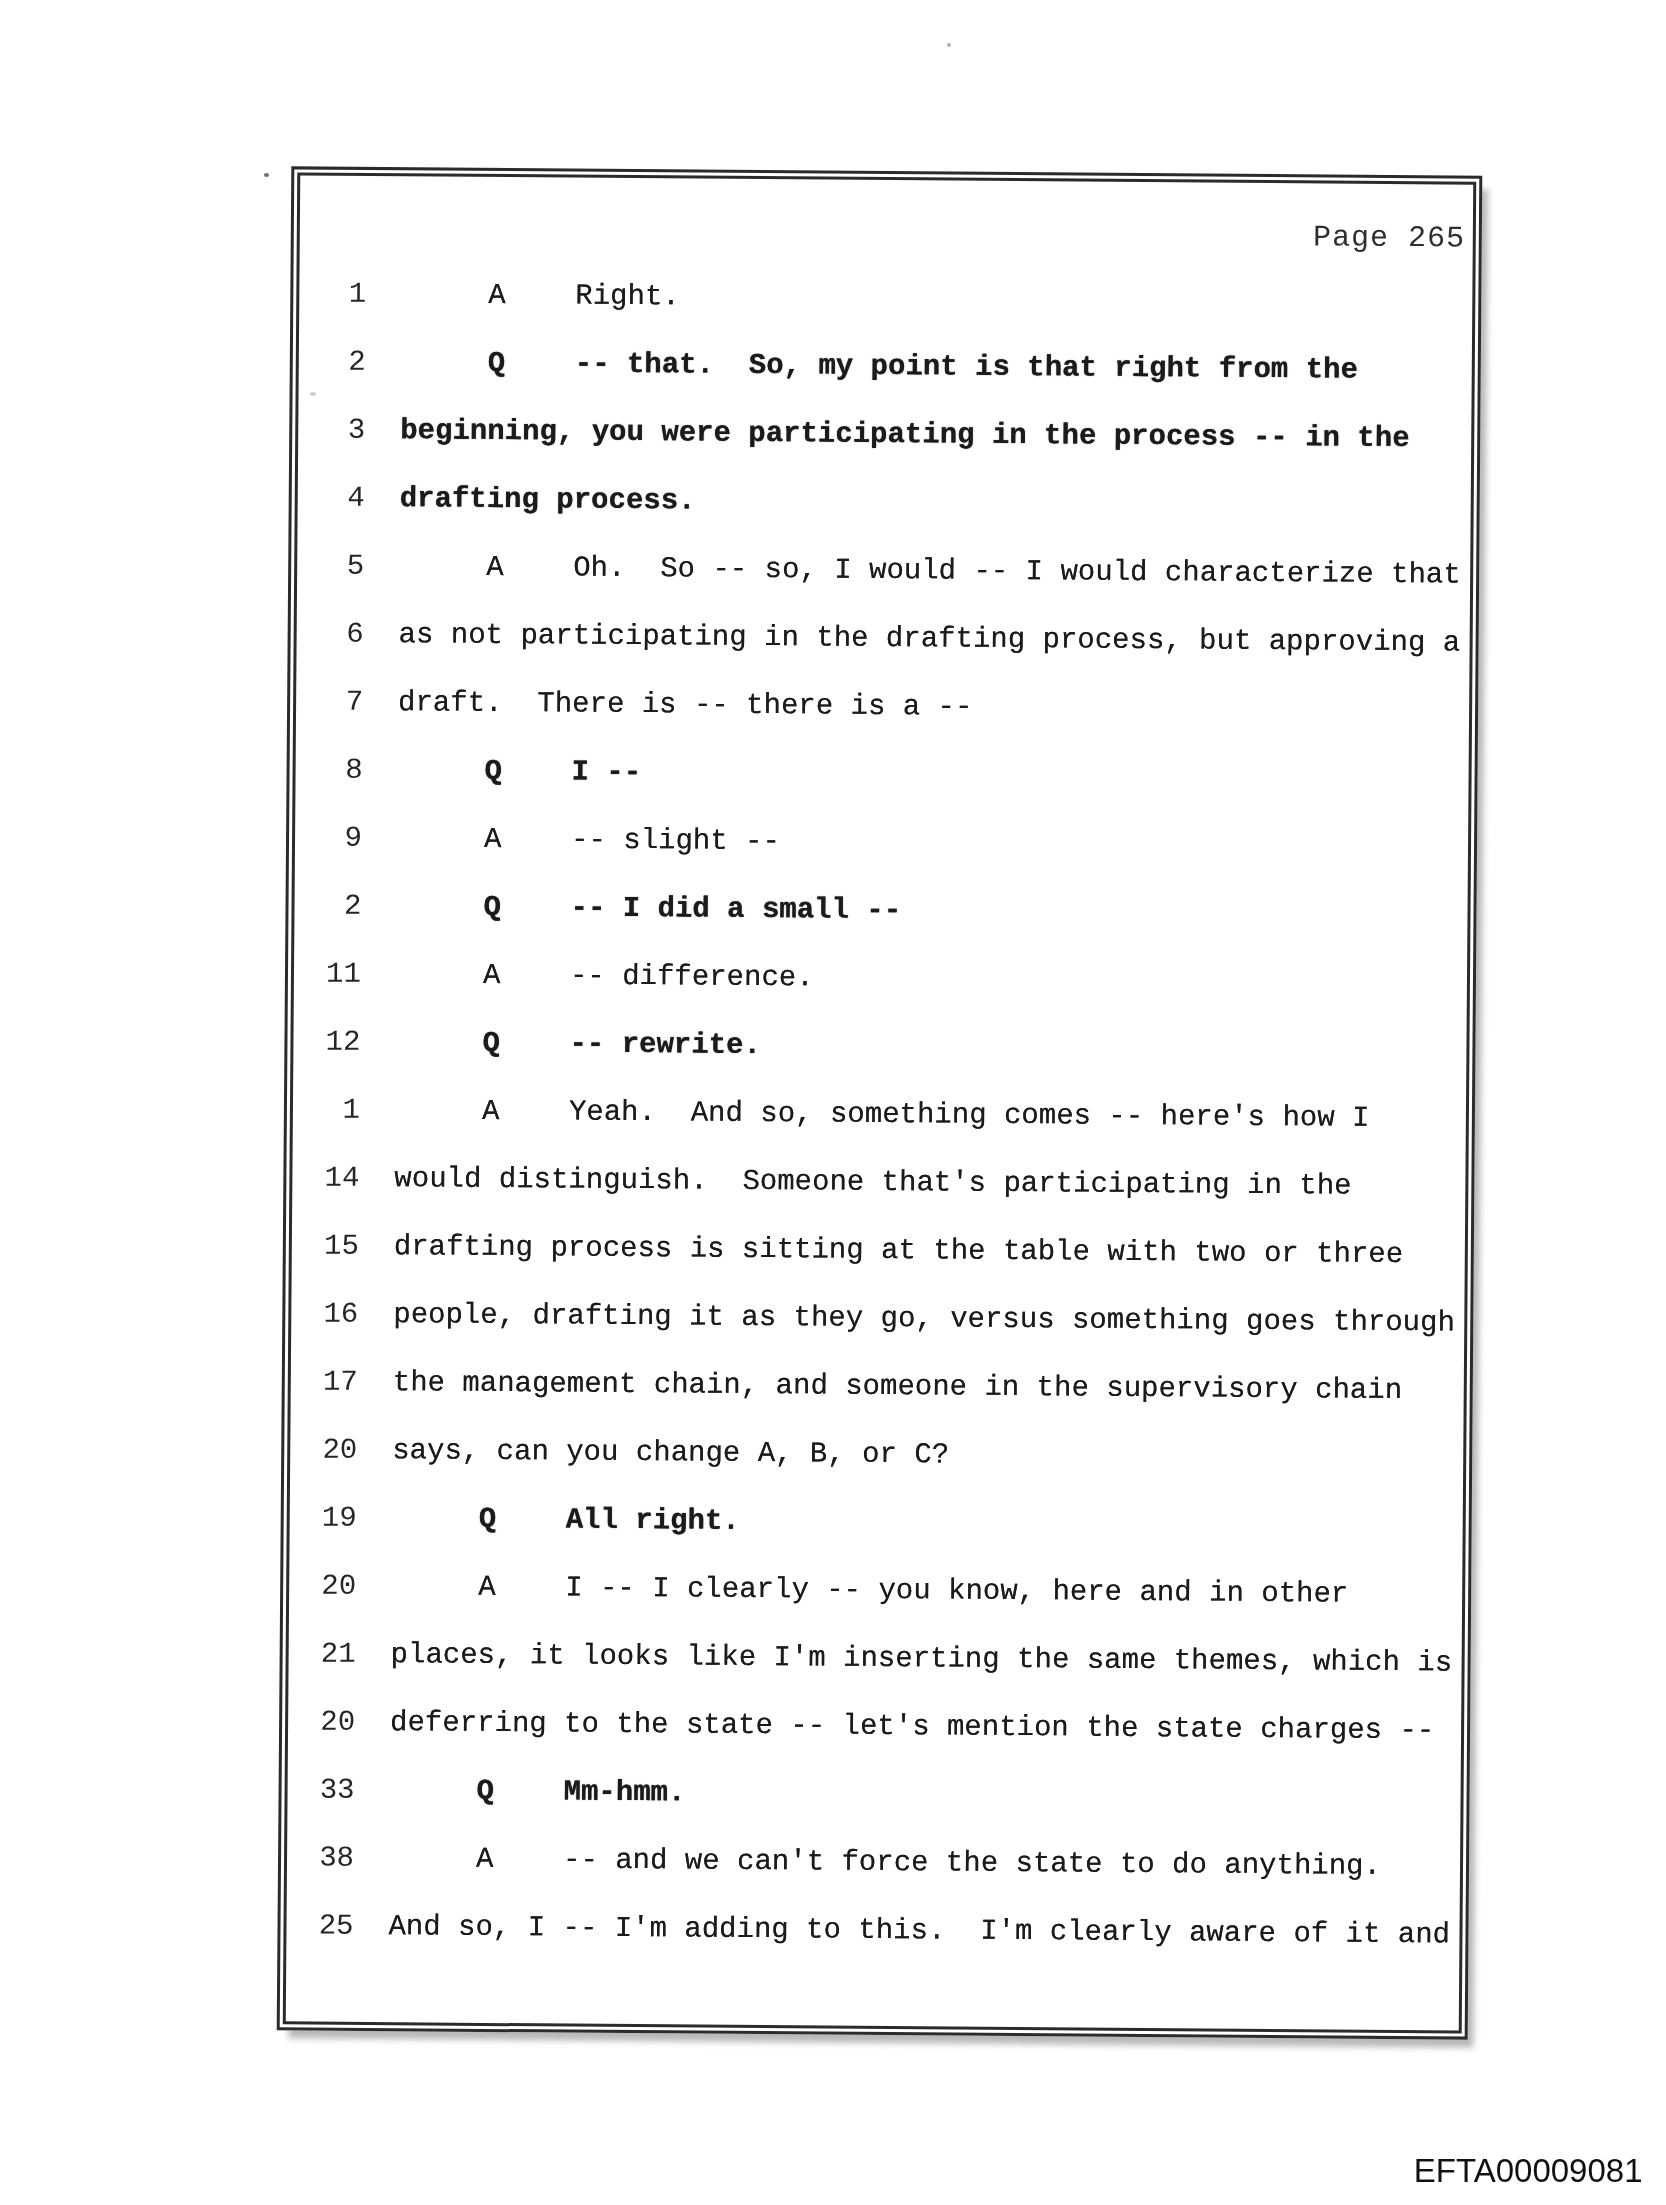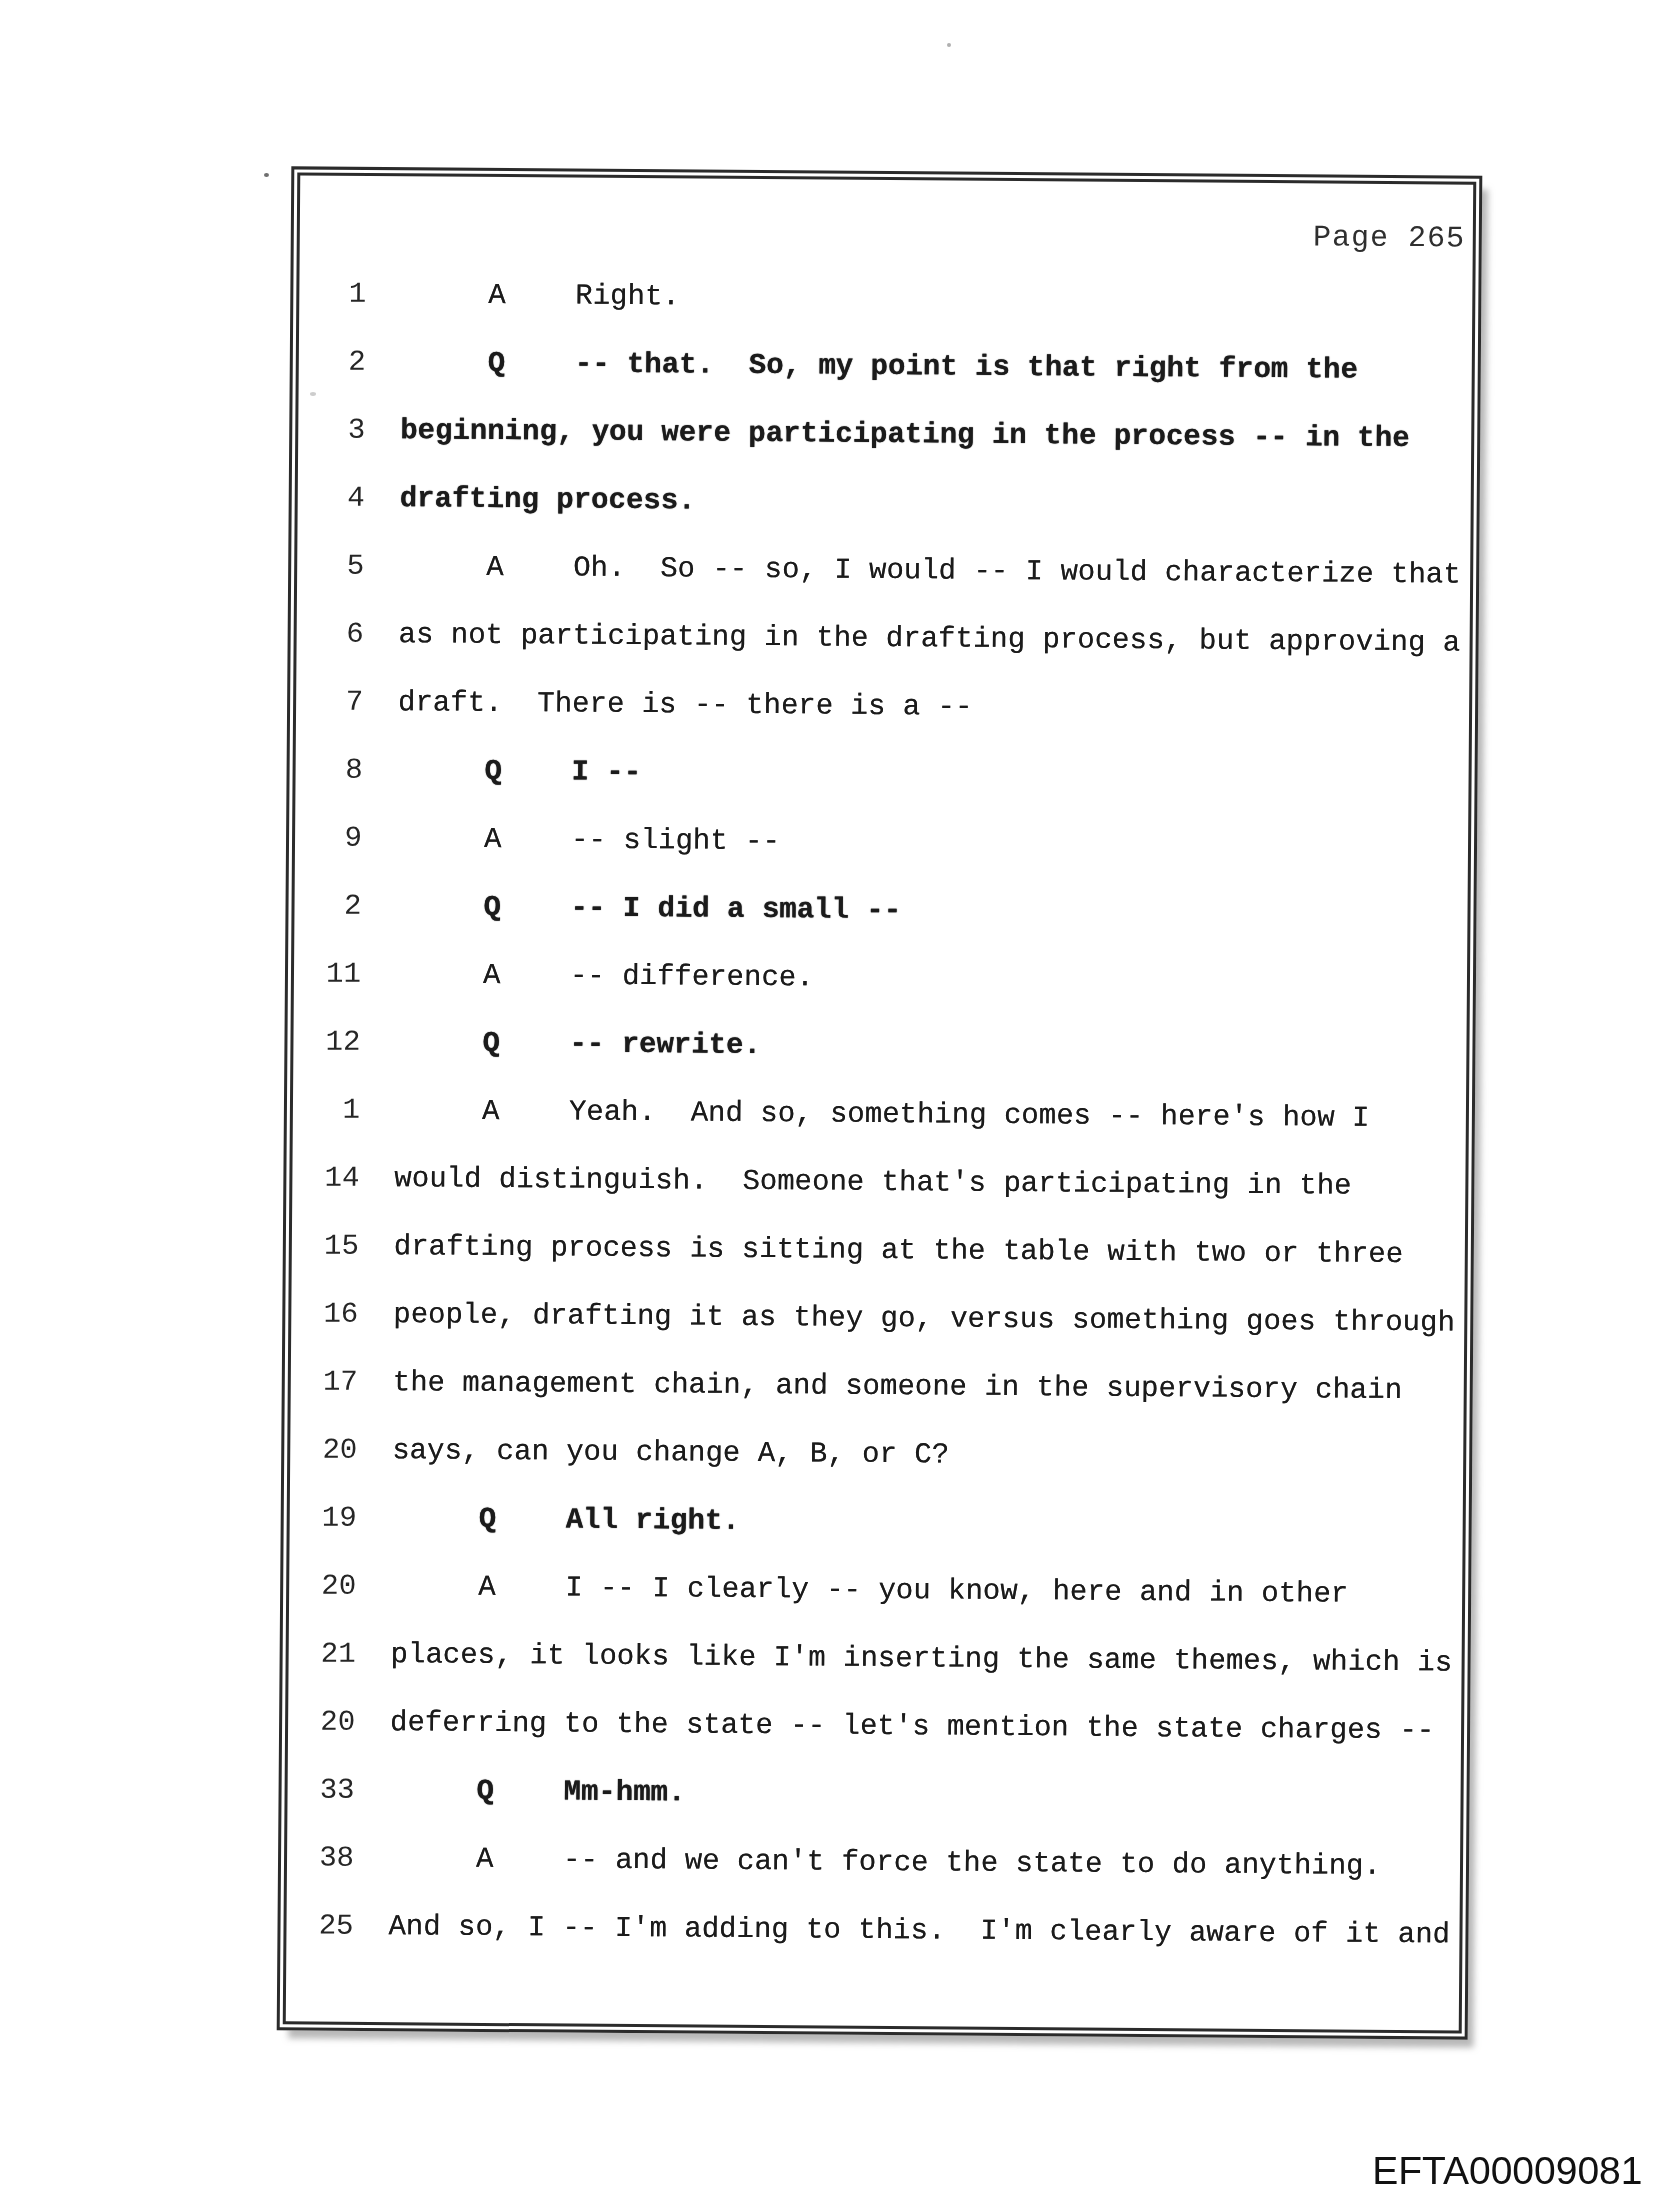--- a/index.html
+++ b/index.html
@@ -73,21 +73,21 @@
   .row.bold .txt {
     font-weight: 700;
     text-shadow: 0 0 1px rgba(0,0,0,0.85);
   }
 
   .bates-number {
     position: absolute;
     top: 2151px;
     right: 23.5px;
     font-family: "Liberation Sans", "DejaVu Sans", sans-serif;
-    font-size: 39px;
+    font-size: 33px;
     line-height: 39px;
     color: #111111;
   }
 
   
   .speck {
     position: absolute;
     background: #6f6f6f;
     border-radius: 50%;
   }

